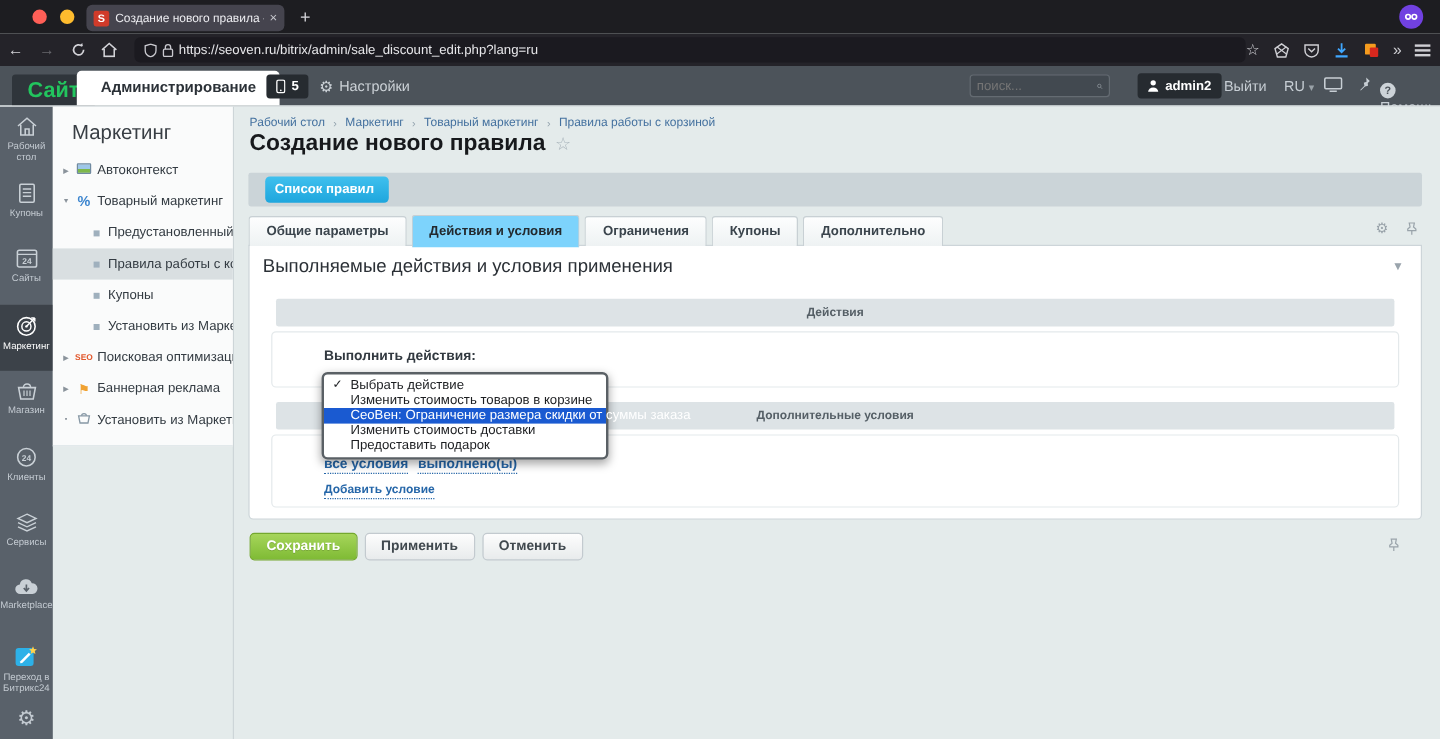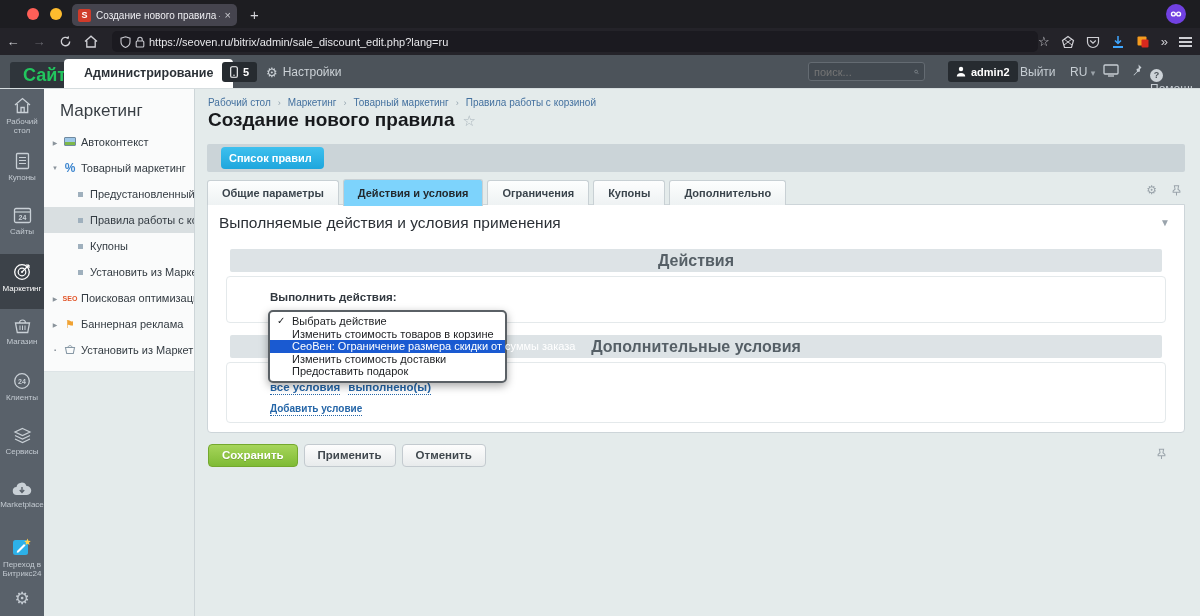--- a/index.html
+++ b/index.html
@@ -91,21 +91,21 @@
           height:25px; line-height:24px; padding:0 14px; font-size:11px; font-weight:bold; color:#3a444c; }
   .ftab.active { background:#7dd3fc; height:27px; line-height:27px; margin-bottom:-1px; color:#23292e; }
   .tabs-icons { position:absolute; right:18px; top:94px; display:flex; gap:14px; align-items:center; color:#99a3aa; z-index:2; }
   .tabs-icons .g { font-size:12px; }
 
   .contentbox { position:absolute; left:12px; top:115px; width:978px; height:229px; background:#fff; border:1px solid #cdd5d9;
                 border-radius:0 0 4px 4px; z-index:1; }
   .section-title { position:absolute; left:11px; top:9px; font-size:15.5px; color:#2b3036; }
   .collapse-arr { position:absolute; right:14px; top:12px; color:#9aa4ac; font-size:10px; }
   .hbar { position:absolute; left:22px; right:22px; height:23px; background:#dde3e6; border-radius:2px; text-align:center;
-          font-size:16px; font-weight:bold; color:#555f66; line-height:23px; }
+          font-size:10px; font-weight:bold; color:#555f66; line-height:23px; }
   .hbar.actions { top:44px; }
   .hbar.conds { top:130px; }
   .wrow { position:absolute; left:18px; right:18px; border:1px solid #e4e9eb; border-radius:4px; background:#fff; }
   .wrow.r1 { top:71px; height:47px; }
   .wrow.r2 { top:157px; height:61px; }
   .field-label { position:absolute; left:43px; top:14px; font-size:11.5px; font-weight:bold; color:#323940; }
   .cond-links { position:absolute; left:43px; top:18px; font-size:11.5px; font-weight:bold; color:#2566a8; }
   .dotted { border-bottom:1px dotted #2566a8; padding-bottom:1px; }
   .cond-add { position:absolute; left:43px; top:40px; font-size:10px; font-weight:bold; color:#2566a8; }
   .gap8 { display:inline-block; width:8px; }

